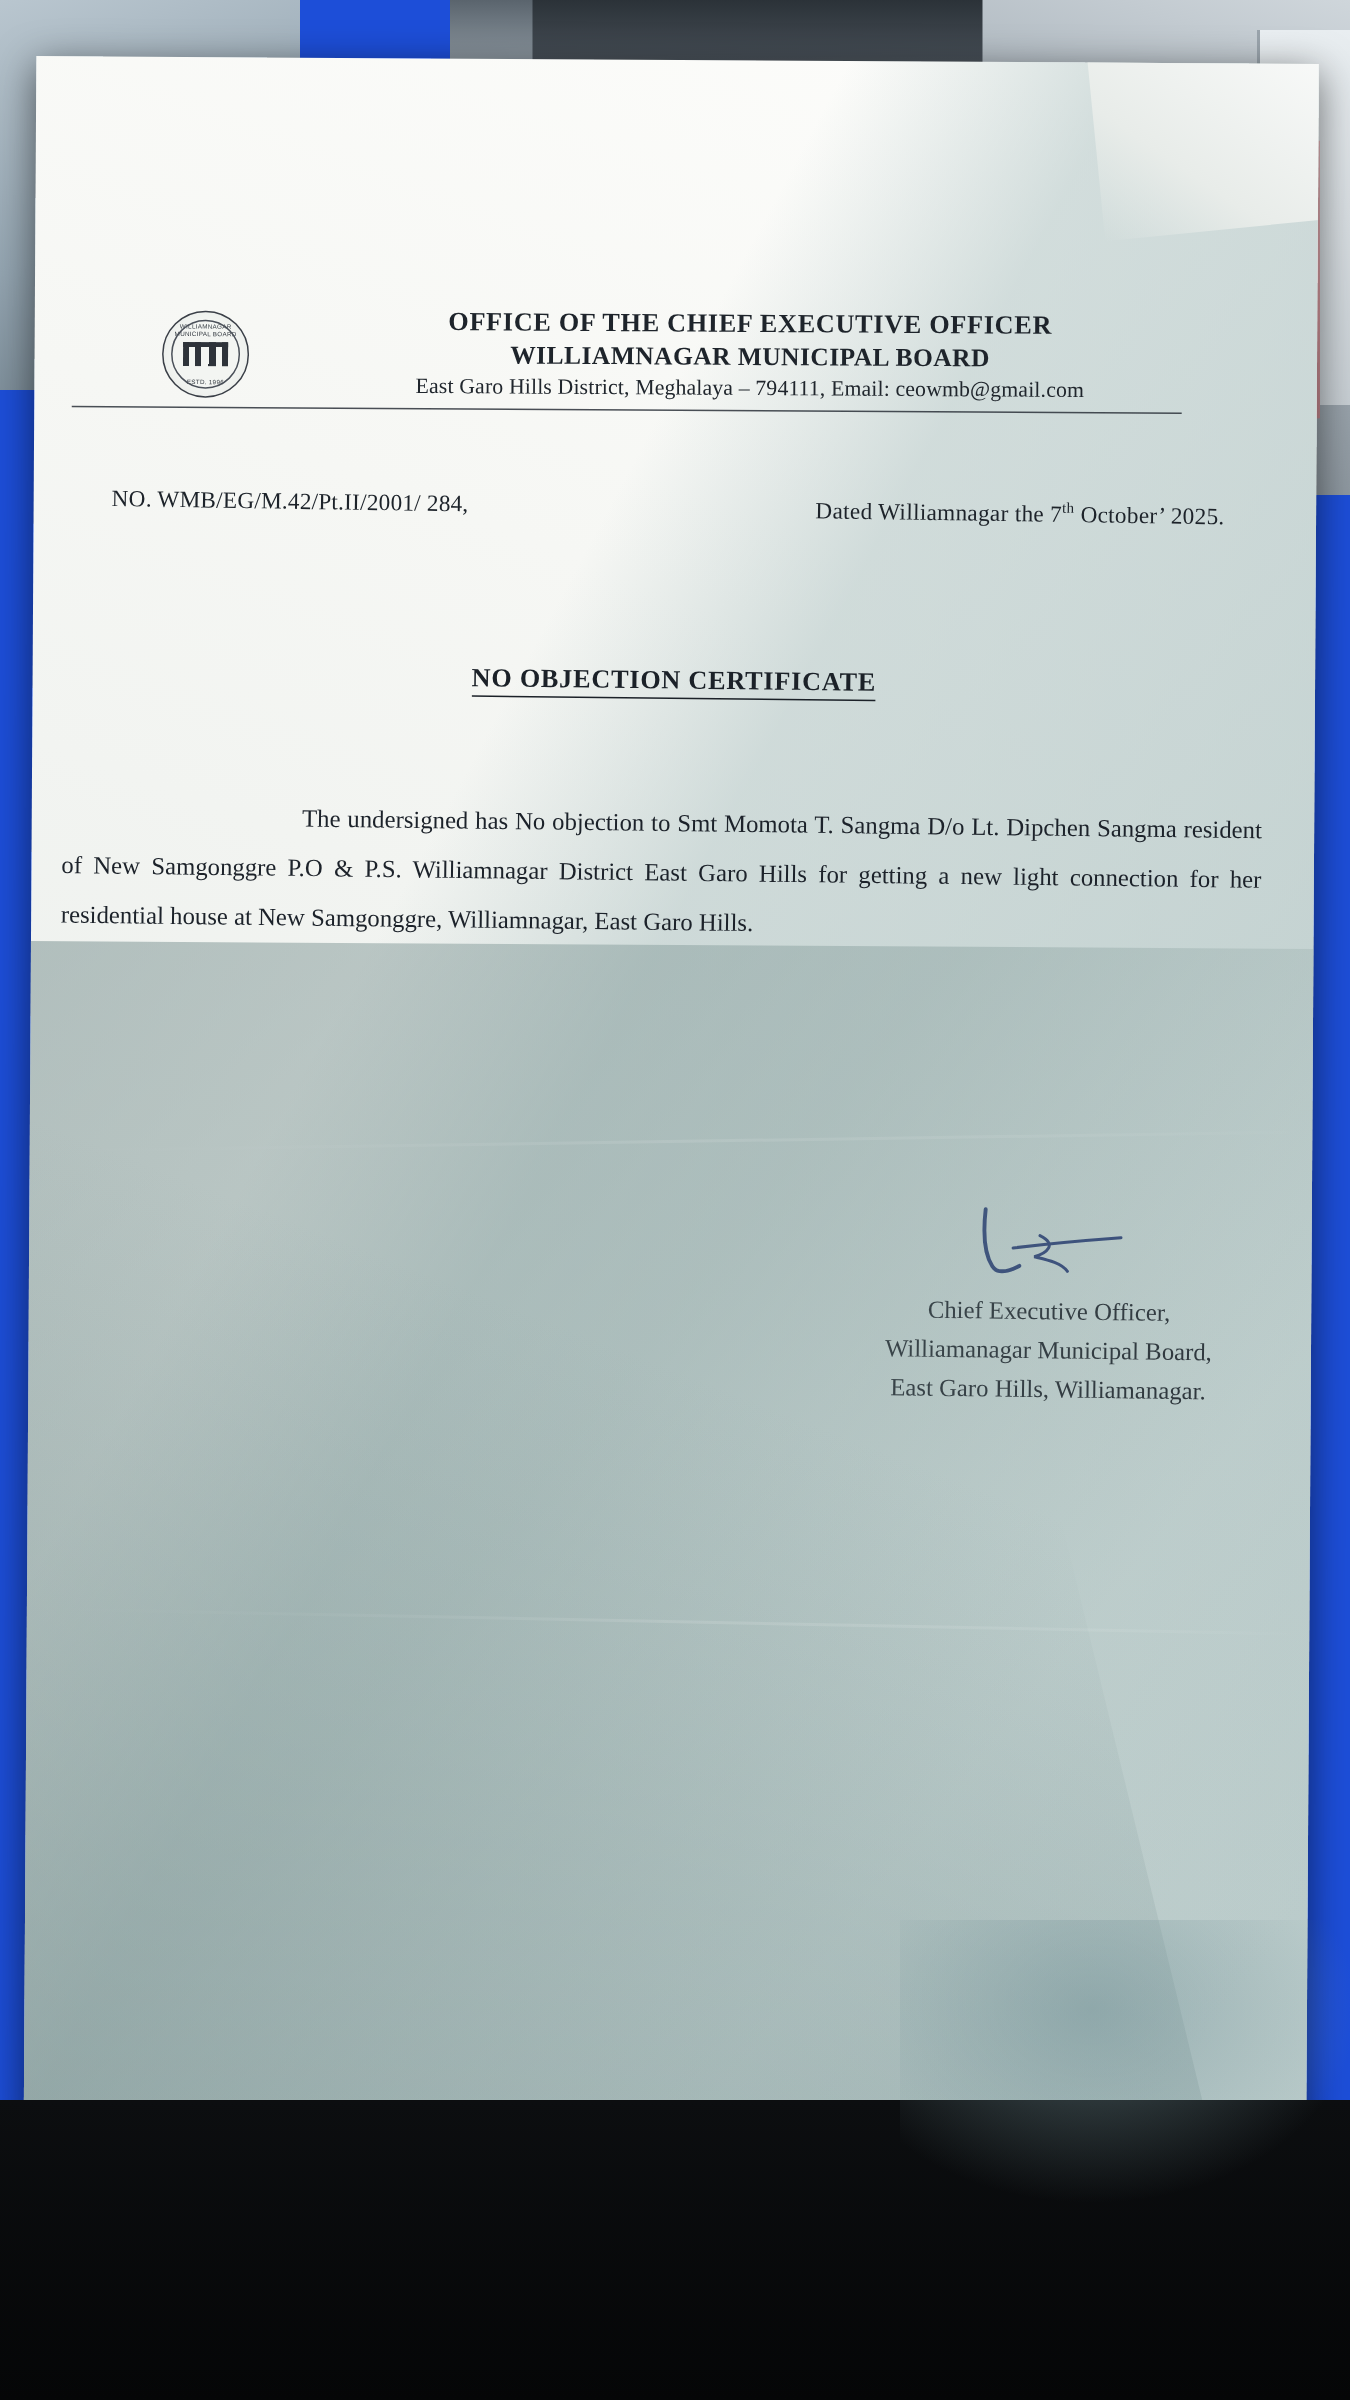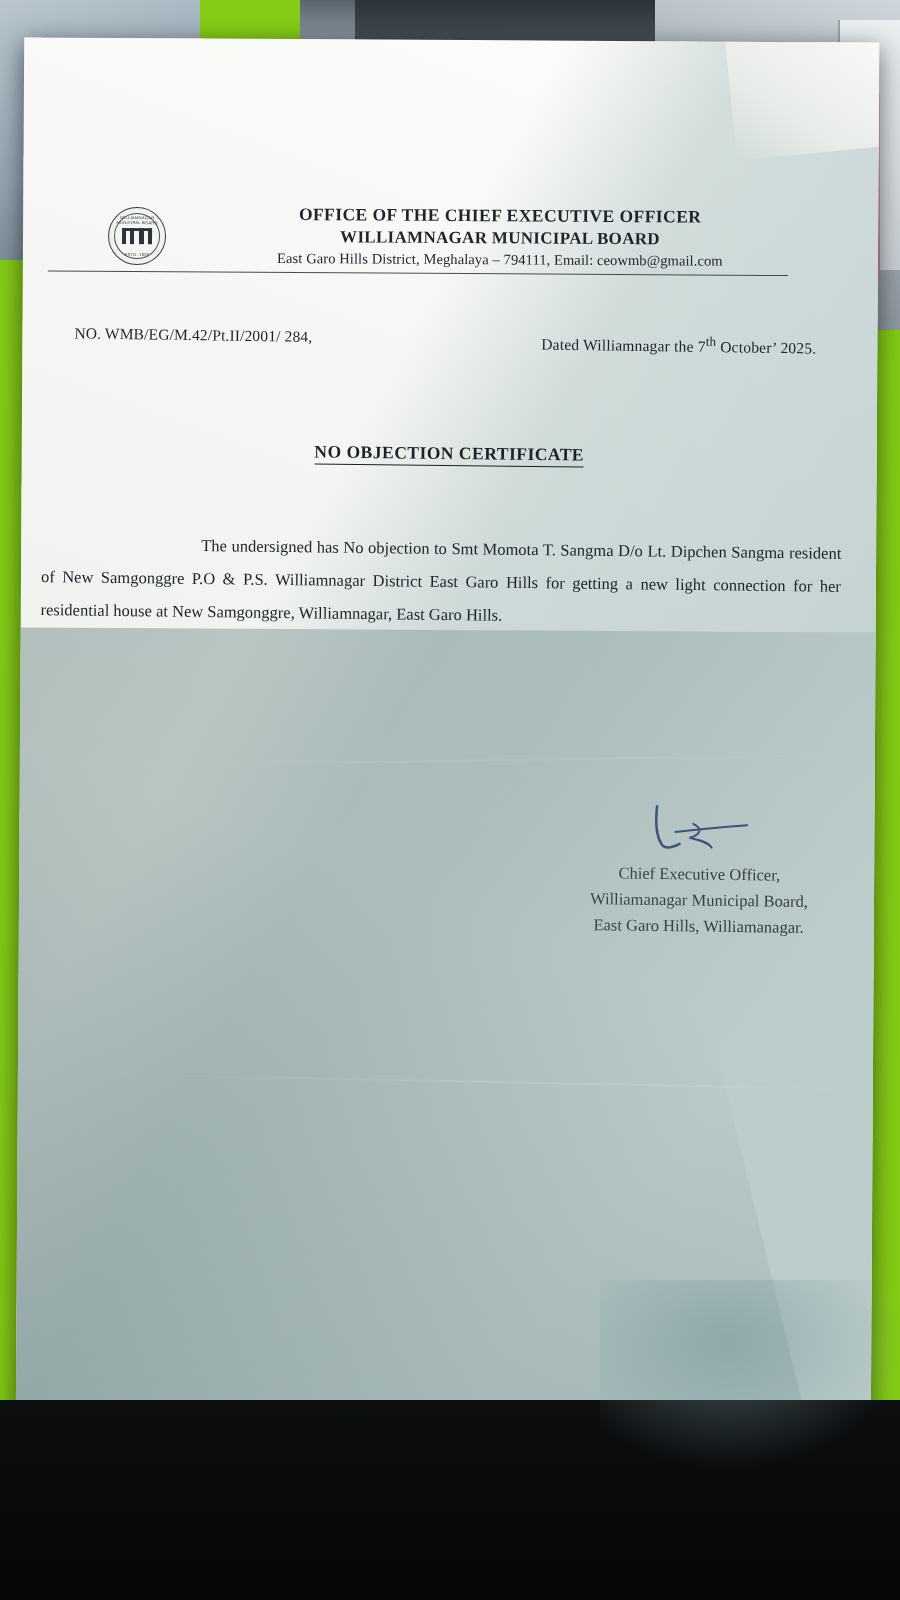--- a/index.html
+++ b/index.html
@@ -12,21 +12,21 @@
     height: 1600px;
     overflow: hidden;
     font-family: "Liberation Serif", serif;
   }
 
   
   #scene {
     position: relative;
     width: 900px;
     height: 1600px;
-    background: #84cc16;
+    background: #1d4ed8;
     overflow: hidden;
   }
 
   
   .bg-left {
     position: absolute;
     left: 0; top: 0;
     width: 200px; height: 260px;
     background: linear-gradient(160deg, #b9c6cf 0%, #93a4b0 55%, #6d7d88 100%);
   }
@@ -209,21 +209,21 @@
     top: 290px;
     width: 760px;
     display: flex;
     justify-content: space-between;
     font-size: 15.5px;
     color: #1d232a;
     transform: rotate(0.5deg);
   }
   .ref-no { letter-spacing: .15px; }
   .ref-date { letter-spacing: .2px; margin-right: 18px; }
-  .ref-date sup { font-size: 13px; }
+  .ref-date sup { font-size: 10px; }
 
   
   .doc-title {
     position: absolute;
     left: 0; right: 0;
     top: 403px;
     text-align: center;
     font-size: 17.5px;
     font-weight: bold;
     letter-spacing: .5px;

